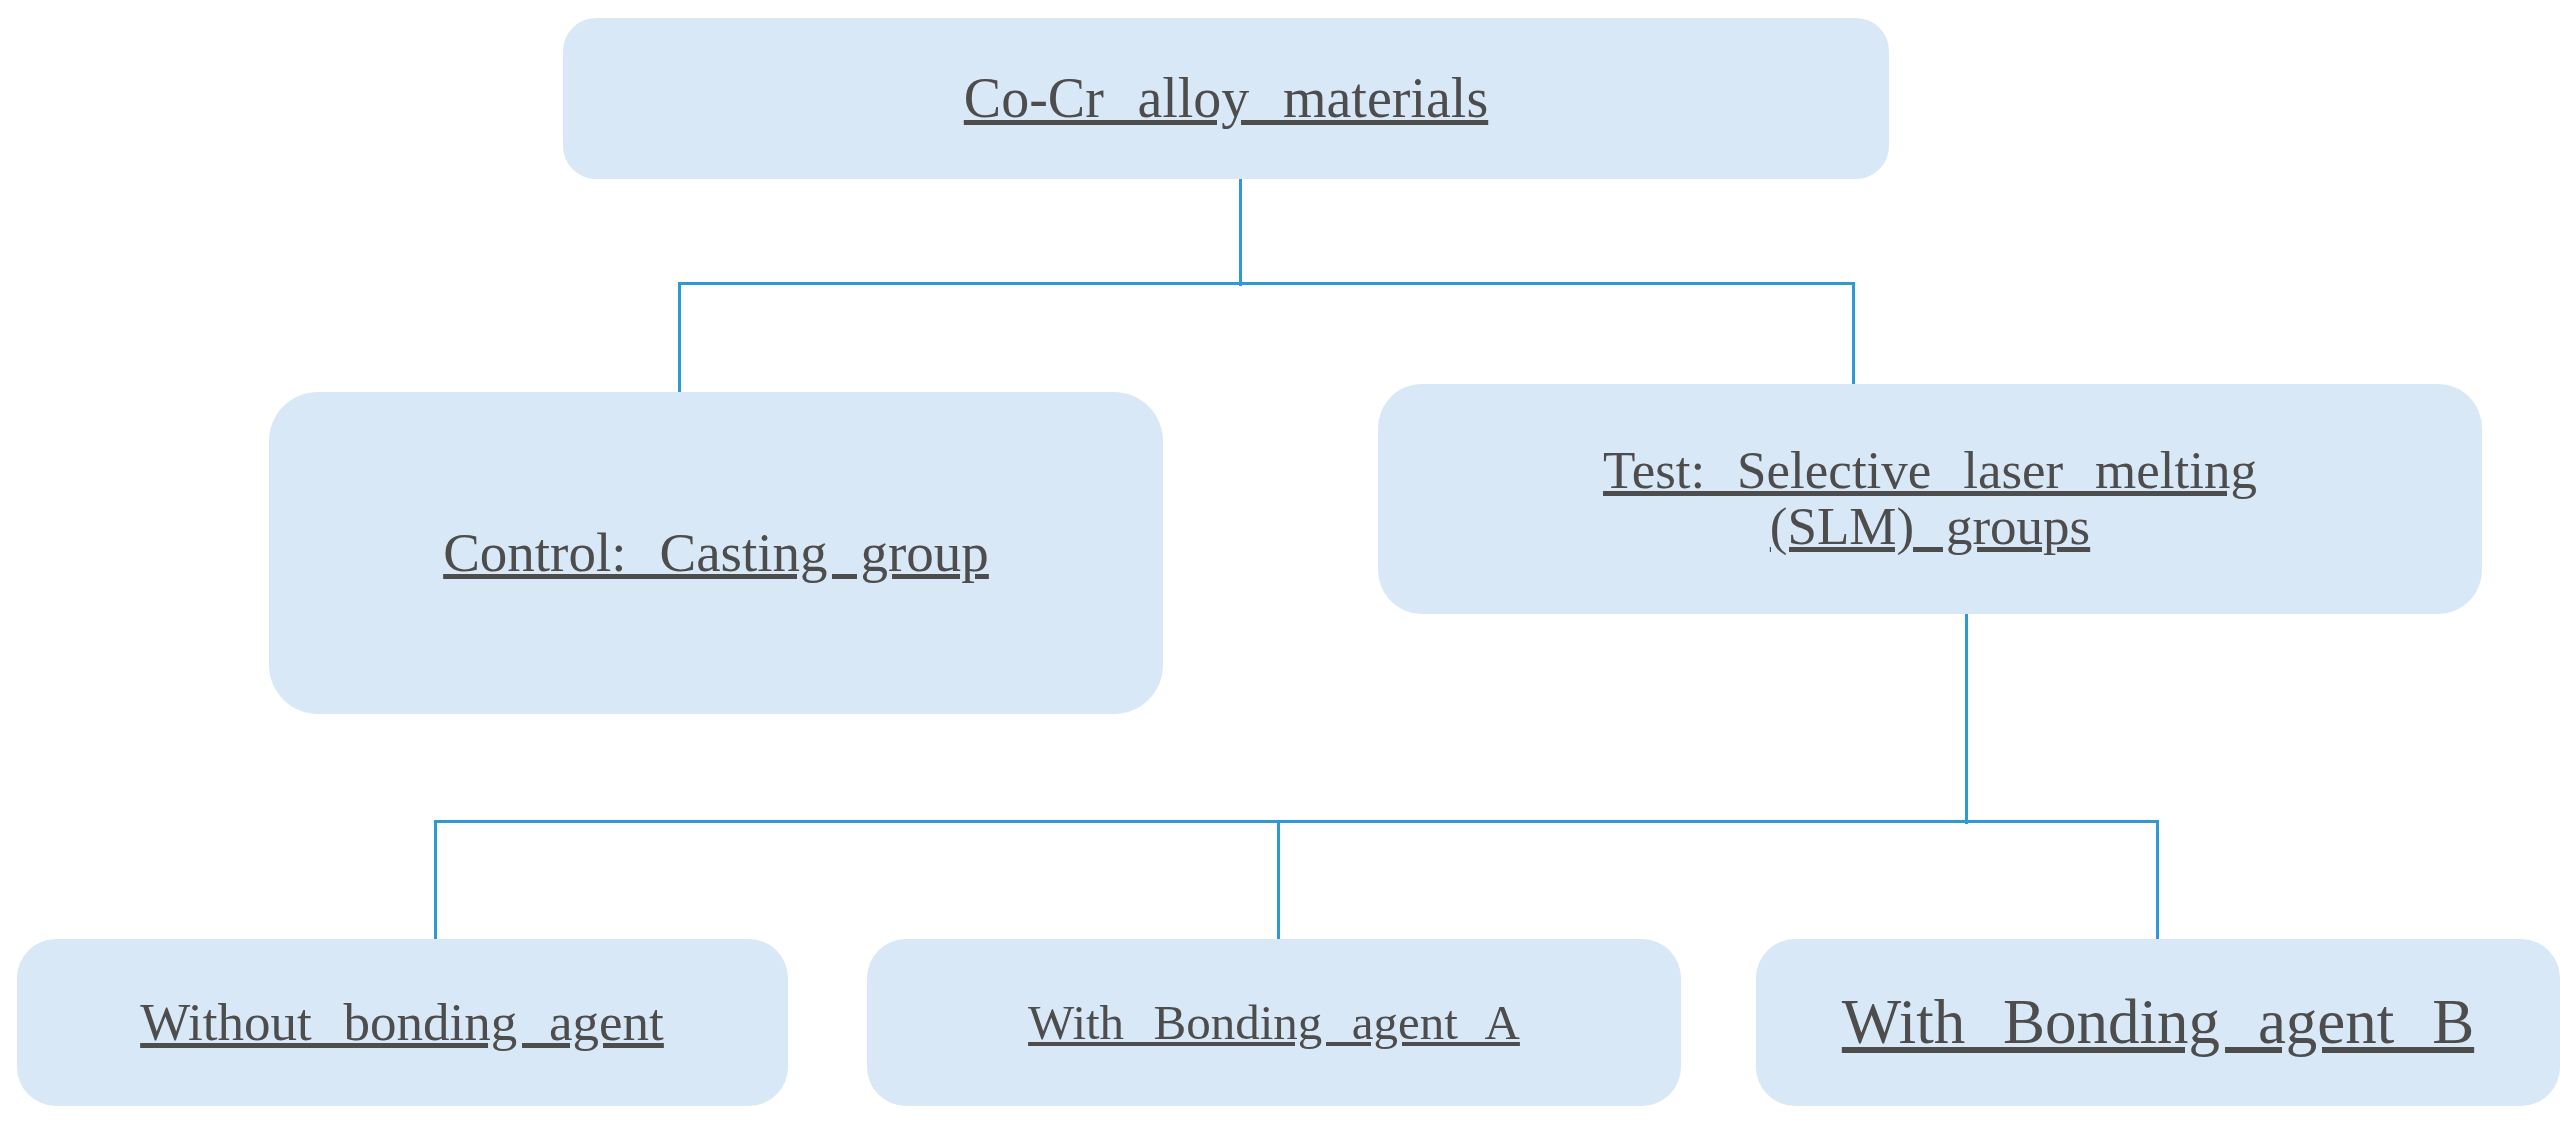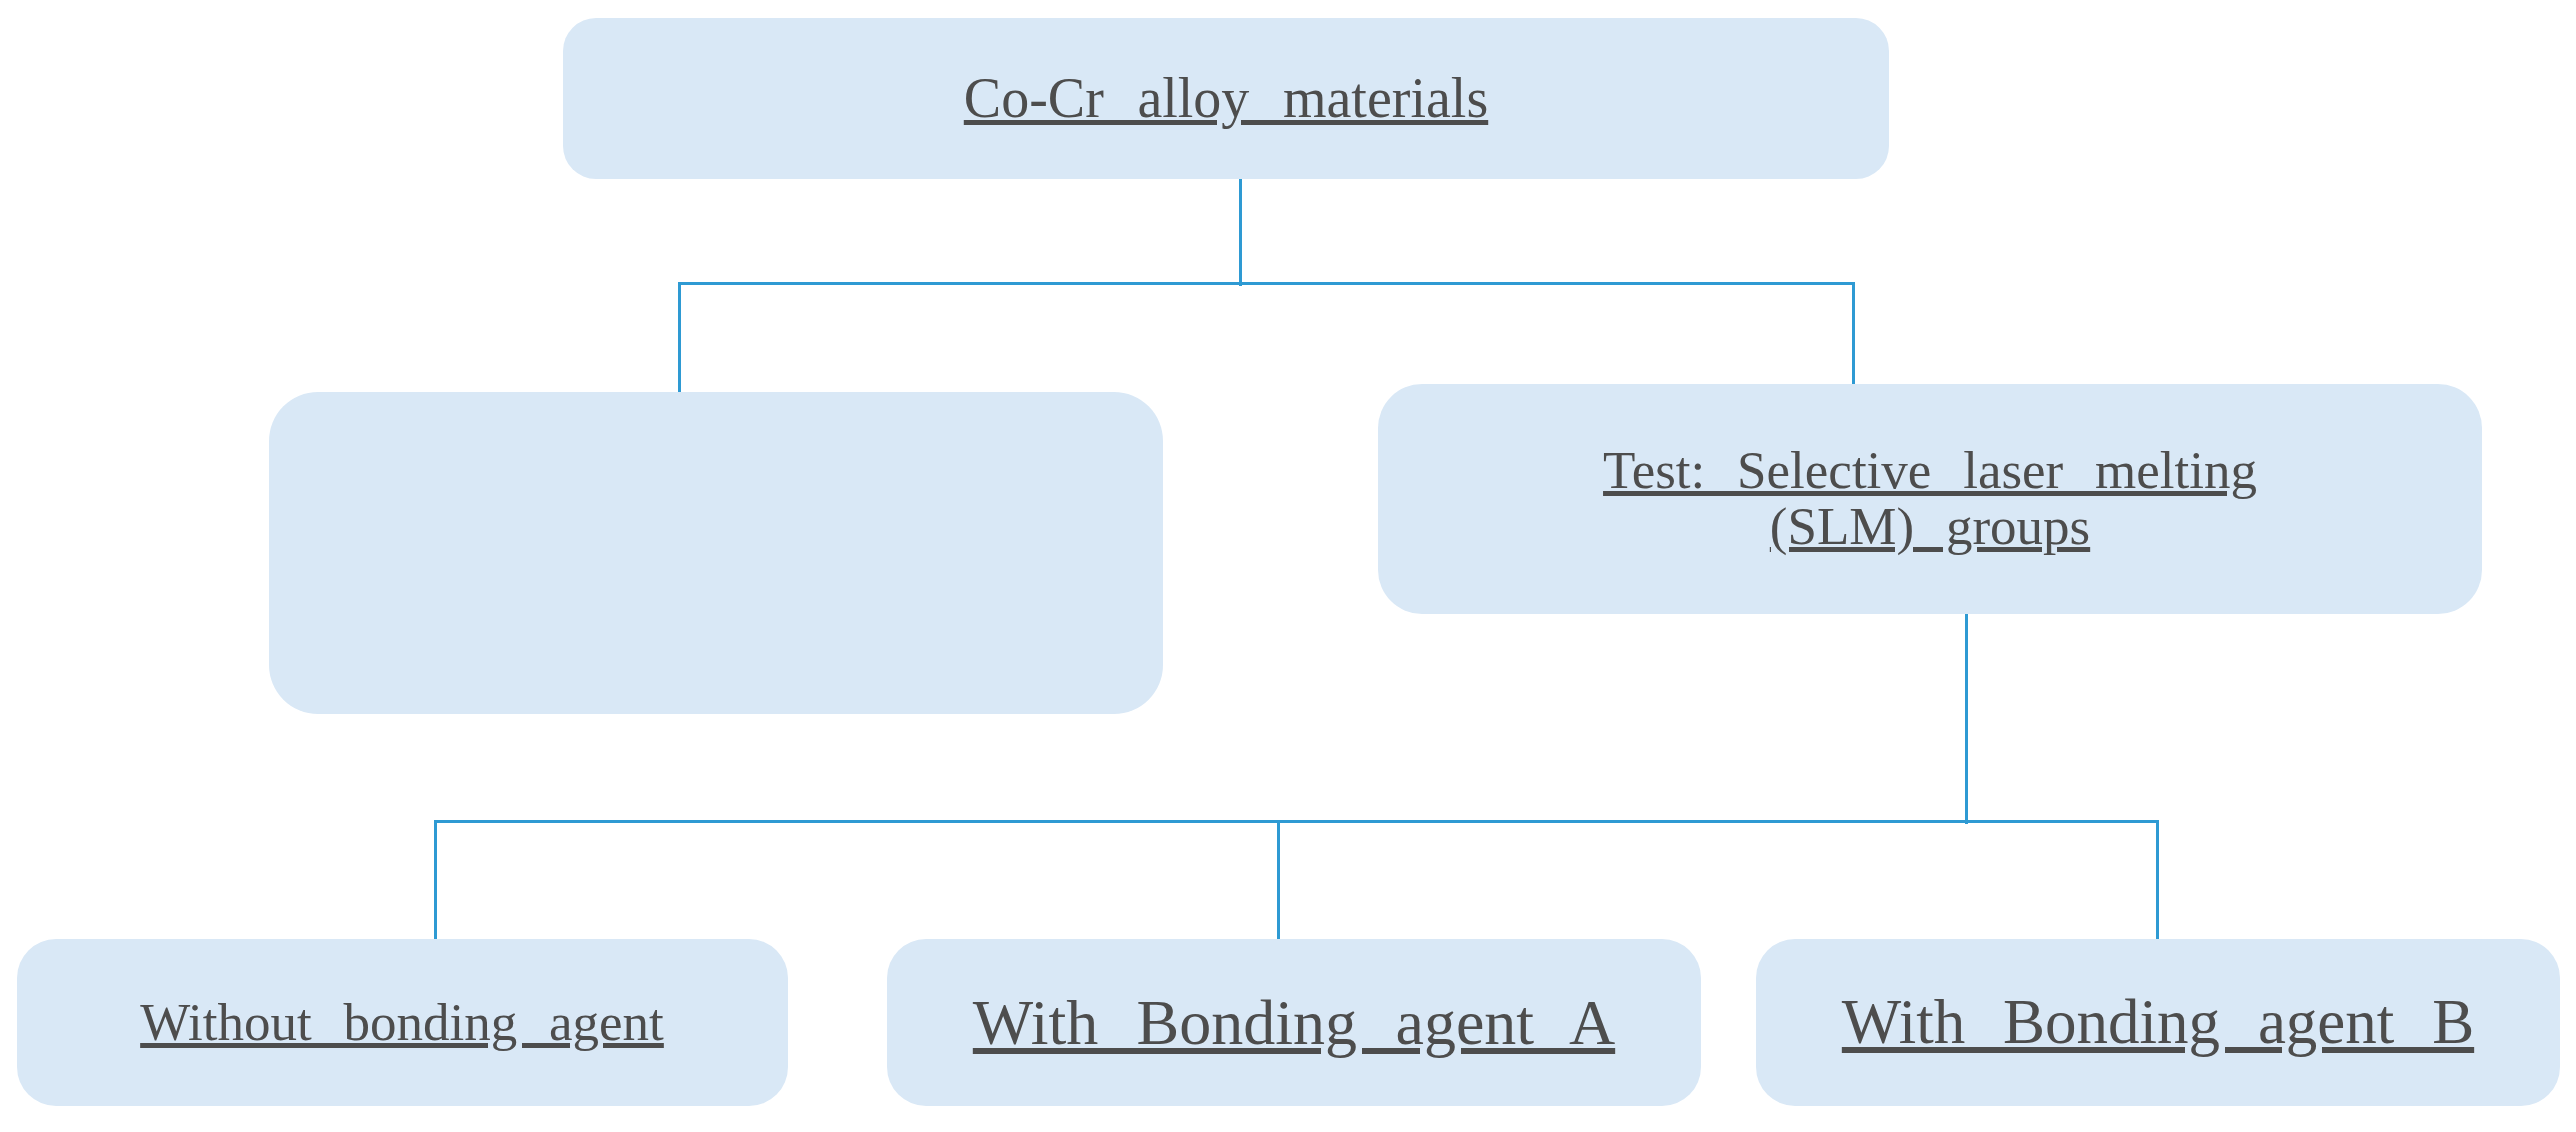--- a/index.html
+++ b/index.html
@@ -30,21 +30,21 @@
   .node span { display: block; text-decoration: underline; }
   .connector {
     position: absolute;
     background: var(--connector, #2e9ad3);
   }
   
   #node-root     { left: 563px;  top: 18px;   width: 1326px; height: 161px; border-radius: 33px; font-size: 56px; }
   #node-control  { left: 269px;  top: 392px;  width: 894px; height: 322px; border-radius: 49px; font-size: 55px; gap: 41px; }
   #node-test     { left: 1378px; top: 384px;  width: 1104px; height: 230px; border-radius: 44px; font-size: 53px; }
   #node-without  { left: 16.5px;   top: 939px; width: 771px;  height: 167px; border-radius: 39px; font-size: 53px; text-align: center; }
-  #node-agent-a  { left: 867px; top: 939px; width: 814px; height: 167px; border-radius: 39px; font-size: 64px; margin-left: 20px; }
+  #node-agent-a  { left: 867px; top: 939px; width: 814px; height: 167px; border-radius: 39px; font-size: 49px; }
   #node-agent-b  { left: 1756px; top: 939px; width: 804px; height: 167px; border-radius: 39px; font-size: 63px; }
   
   #conn-root-stem    { left: 1239px; top: 179px;  width: 3.1px;    height: 107px; }
   #conn-h1           { left: 678px;  top: 282px;  width: 1177px; height: 3.1px;  }
   #conn-control-drop { left: 678px;  top: 282px;  width: 3.1px;    height: 111px; }
   #conn-test-drop    { left: 1852px; top: 282px;  width: 3.1px;    height: 103px; }
   #conn-test-stem    { left: 1965px; top: 612px;  width: 3.1px;    height: 212px; }
   #conn-h2           { left: 434px;  top: 820px; width: 1725px; height: 3.1px;  }
   #conn-without-drop { left: 434px;  top: 820px; width: 3.1px;    height: 120px; }
   #conn-agent-a-drop { left: 1277px; top: 820px; width: 3.1px;    height: 120px; }
@@ -63,20 +63,21 @@
   <div class="connector" id="conn-h2"></div>
   <div class="connector" id="conn-without-drop"></div>
   <div class="connector" id="conn-agent-a-drop"></div>
   <div class="connector" id="conn-agent-b-drop"></div>
 
   <div class="node" id="node-root">
     <span>Co-Cr alloy materials</span>
   </div>
 
   <div class="node" id="node-control">
+    <span>Control: Casting group</span>
   </div>
 
   <div class="node" id="node-test">
     <span>Test: Selective laser melting</span>
     <span>(SLM) groups</span>
   </div>
 
   <div class="node" id="node-without">
     <span>Without bonding agent</span>
   </div>

